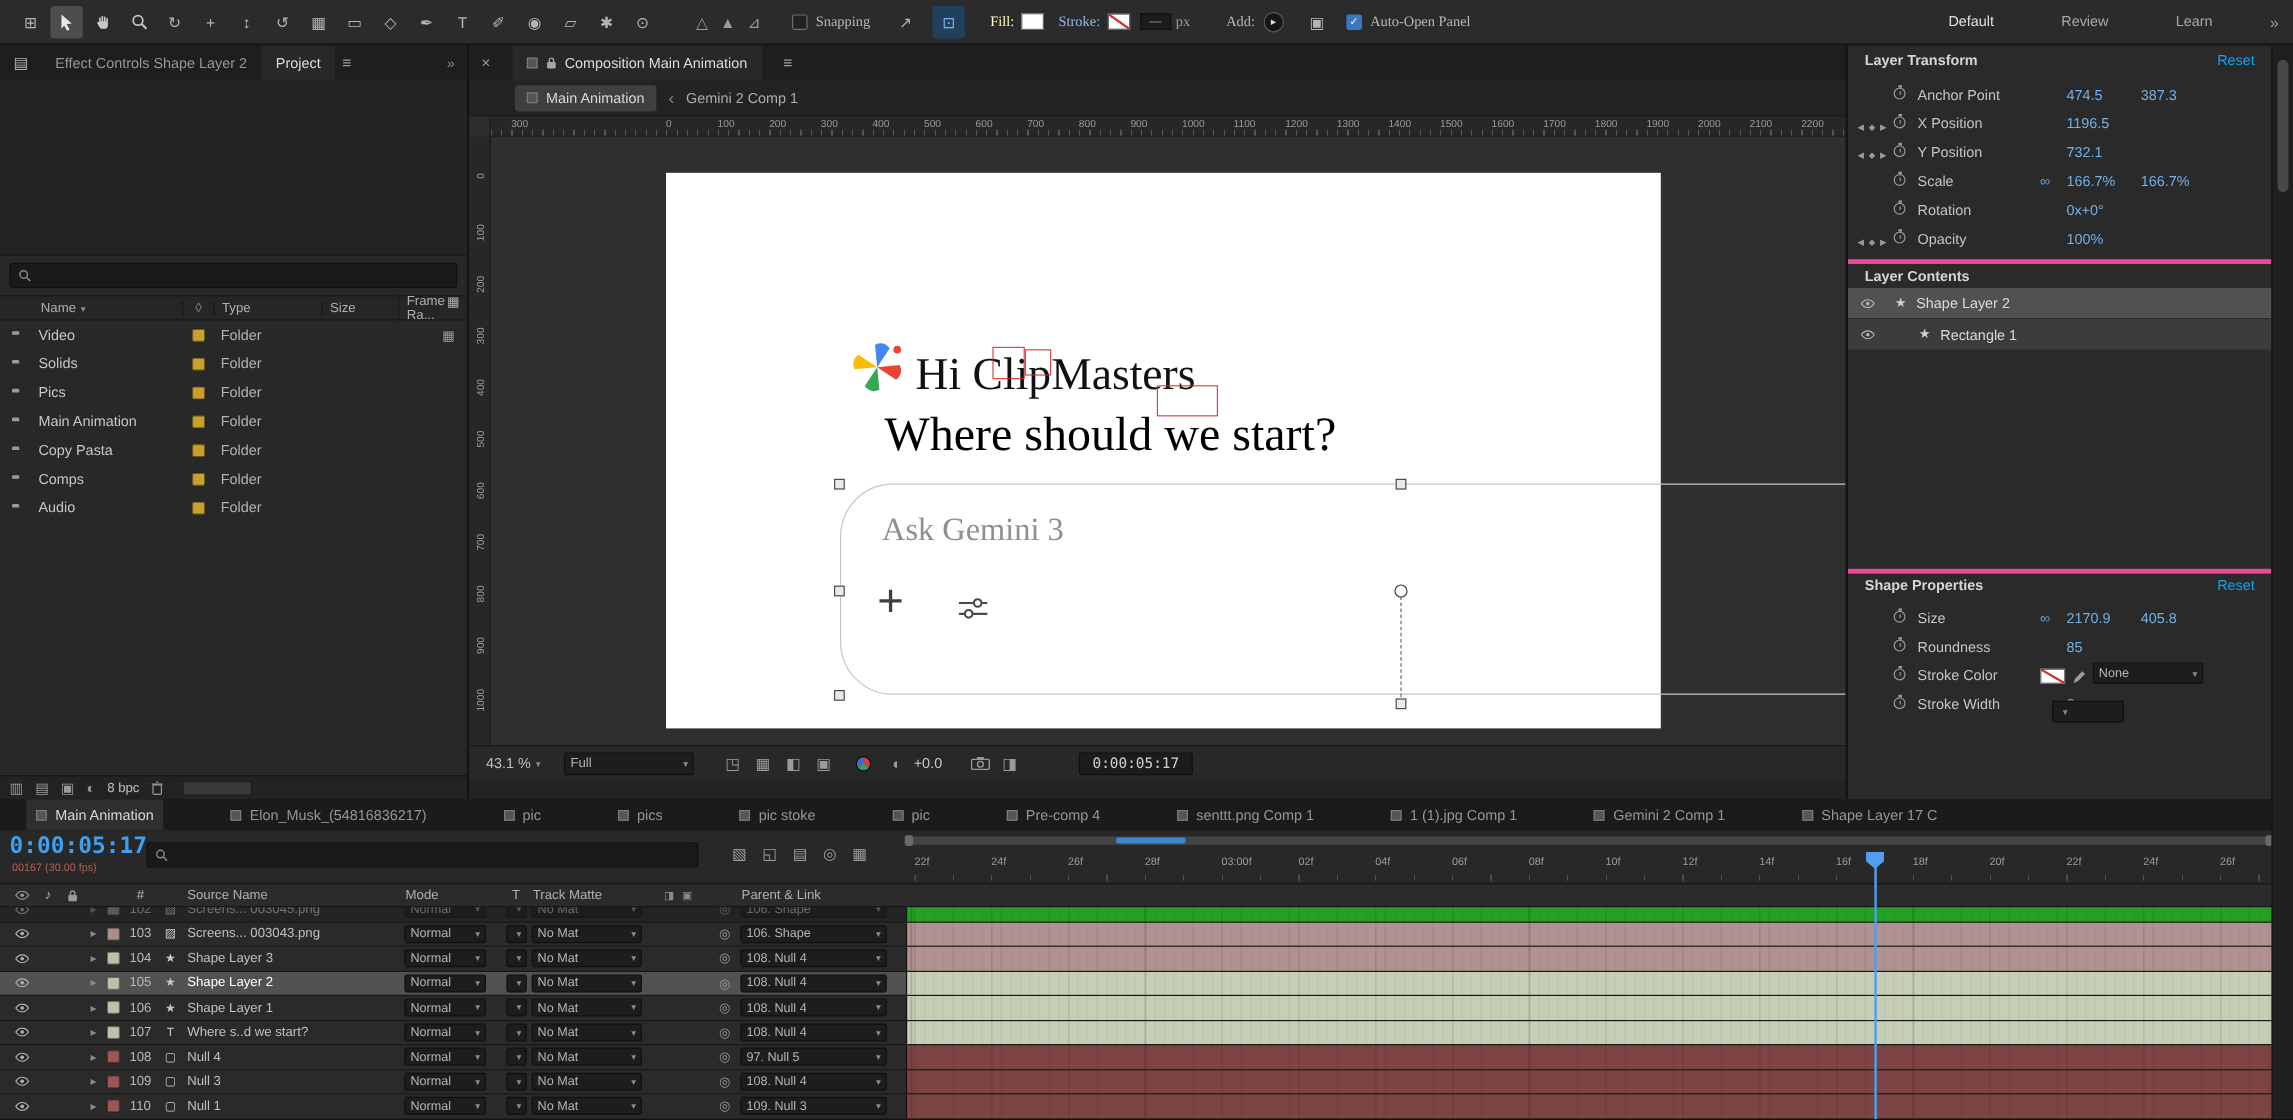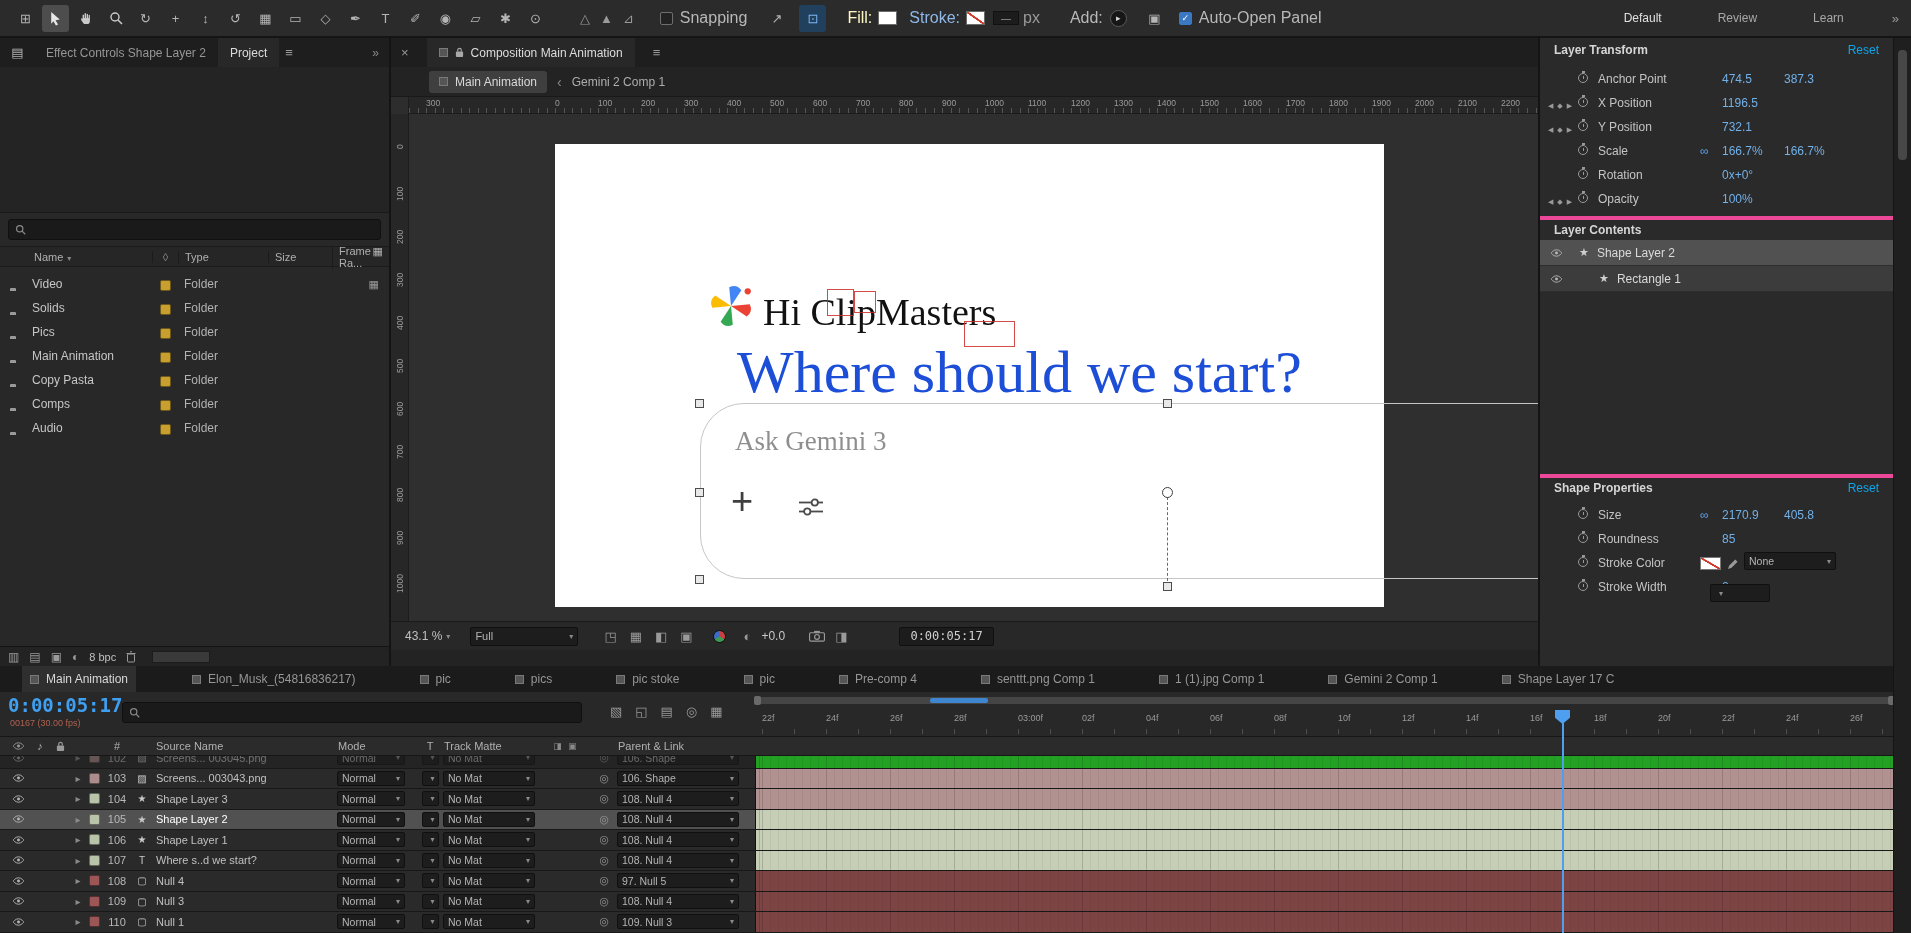--- a/index.html
+++ b/index.html
@@ -12,21 +12,21 @@
   svg { display:block; }
   i { font-style:normal; }
 
   
   #toolbar { position:absolute; left:0; top:0; width:1911px; height:37px;
     background:#2b2b2b; border-bottom:1px solid #151515;
     display:flex; align-items:center; padding:0 12px; }
   .tool { width:27px; height:27px; display:flex; align-items:center; justify-content:center;
     border-radius:3px; color:#b5b5b5; font-size:13px; margin-right:3px; flex:0 0 auto; }
   .tool.active { background:#4d4d4d; color:#fff; }
-  .tlabel { color:#b8b8b8; font-size:16px; white-space:nowrap; }
+  .tlabel { color:#b8b8b8; font-size:12px; white-space:nowrap;font-family:Liberation Serif, serif; }
   .cb { width:13px; height:13px; border:1px solid #6e6e6e; background:#222; border-radius:2px;
     display:flex; align-items:center; justify-content:center; flex:0 0 auto; }
   .cb.on { background:#3b78c4; border-color:#3b78c4; }
   .cb.on::after { content:"✓"; color:#fff; font-size:9px; }
   .swatch { width:19px; height:14px; background:#fff; border:1px solid #6a6a6a; flex:0 0 auto; }
   .swatch.none { background:linear-gradient(to top right,#fff 44%,#d23a2e 46%,#d23a2e 54%,#fff 56%); }
   .minifield { width:26px; height:14px; background:#1c1c1c; border:1px solid #111;
     color:#9a9a9a; font-size:10px; display:flex; align-items:center; justify-content:center; }
   .addcircle { width:17px; height:17px; border-radius:50%; background:#161616; border:1px solid #5a5a5a;
     color:#d8d8d8; font-size:9px; display:flex; align-items:center; justify-content:center; }
@@ -61,21 +61,21 @@
   .searchbox { flex:1; height:21px; background:#1a1a1a; border:1px solid #101010; border-radius:3px;
     display:flex; align-items:center; padding:0 6px; gap:5px; color:#8a8a8a; }
   #pj-header { height:21px; background:#262626; border-top:1px solid #1b1b1b; border-bottom:1px solid #1b1b1b;
     display:flex; align-items:center; font-size:11px; color:#b0b0b0; }
   .pj-c-name { width:152px; padding-left:34px; display:flex; gap:4px; align-items:center; }
   .pj-c-tag { width:26px; border-left:1px solid #1b1b1b; text-align:center; color:#8a8a8a; }
   .pj-c-type { width:90px; border-left:1px solid #1b1b1b; padding-left:6px; }
   .pj-c-size { width:64px; border-left:1px solid #1b1b1b; padding-left:6px; }
   .pj-c-fr { flex:1; border-left:1px solid #1b1b1b; padding-left:6px; display:flex; justify-content:space-between; padding-right:6px; }
   .sortcaret::after { content:"▾"; font-size:8px; color:#8a8a8a; }
-  .pj-row { height:24px; display:flex; align-items:flex-end; font-size:12px; color:#c6c6c6; }
+  .pj-row { height:24px; display:flex; align-items:center; font-size:12px; color:#c6c6c6; }
   .pj-ic { width:24px; padding-left:10px; }
   .folder { width:14px; height:10px; background:#9a9a9a; border-radius:1px; position:relative; }
   .folder::before { content:""; position:absolute; left:0; top:-3px; width:6px; height:3px; background:#9a9a9a; border-radius:1px 1px 0 0; }
   .pj-name { width:128px; padding-left:8px; white-space:nowrap; overflow:hidden; }
   .pj-chipc { width:26px; display:flex; justify-content:center; }
   .chipbox { width:11px; height:11px; border-radius:2px; border:1px solid rgba(0,0,0,.45); }
   .pj-type { width:90px; padding-left:6px; color:#b2b2b2; }
   .pj-size { width:64px; }
   .pj-net { flex:1; text-align:right; padding-right:10px; color:#9a9a9a; visibility:hidden; }
   .pj-net.show { visibility:visible; }
@@ -102,21 +102,21 @@
   .hlab { width:43px; font-size:8.5px; color:#9a9a9a; flex:0 0 auto; }
   #hcorner { position:absolute; left:0; top:0; width:18px; height:17px; background:#2d2d2d; border-right:1px solid #1c1c1c; }
   #viewport { position:absolute; left:0; top:76px; width:1147px; height:507px; background:#2f2f2f; overflow:hidden; }
   #vruler { position:absolute; left:0; top:0; width:18px; height:100%; background:#272727;
     border-right:1px solid #1c1c1c; padding-top:30px; }
   .vlab { writing-mode:vertical-rl; transform:rotate(180deg); font-size:8.5px; color:#9a9a9a;
     height:43px; width:100%; text-align:end; display:block; margin-left:4px; }
   #canvas { position:absolute; left:164px; top:30px; width:829px; height:463px; background:#ffffff; }
   .serif { font-family:"Liberation Serif", serif; }
   #greeting { position:absolute; left:208px; top:146px; font-size:38px; color:#111; }
-  #headline { position:absolute; left:182px; top:194px; font-size:60px; color:#1d4ed8; }
+  #headline { position:absolute; left:182px; top:194px; font-size:40px; color:#000000; }
   .redbox { position:absolute; border:1px solid rgba(205,45,40,.85); }
   #gbox { position:absolute; left:309px; top:289px; width:900px; height:176px;
     border:1.5px solid #c6c6c6; border-radius:44px; }
   #gbox-placeholder { position:absolute; left:34px; top:22px; font-size:27px; color:#8f8f8f; }
   #gbox-plus { position:absolute; left:30px; top:78px; font-size:38px; font-weight:300; color:#3f3f3f; line-height:1; }
   #gbox-tune { position:absolute; left:98px; top:94px; }
   .handle { position:absolute; width:9px; height:9px; background:#e9e9e9; border:1px solid #4d4d4d; }
   .circlehandle { position:absolute; width:11px; height:11px; border:1.5px solid #3f3f3f; border-radius:50%; background:rgba(255,255,255,.6); }
   #dashline { position:absolute; left:776px; top:383px; height:89px; width:0; border-left:1px dashed #6a6a6a; }
   #comp-status { position:absolute; left:0; top:583px; width:100%; height:29px; background:#282828;

